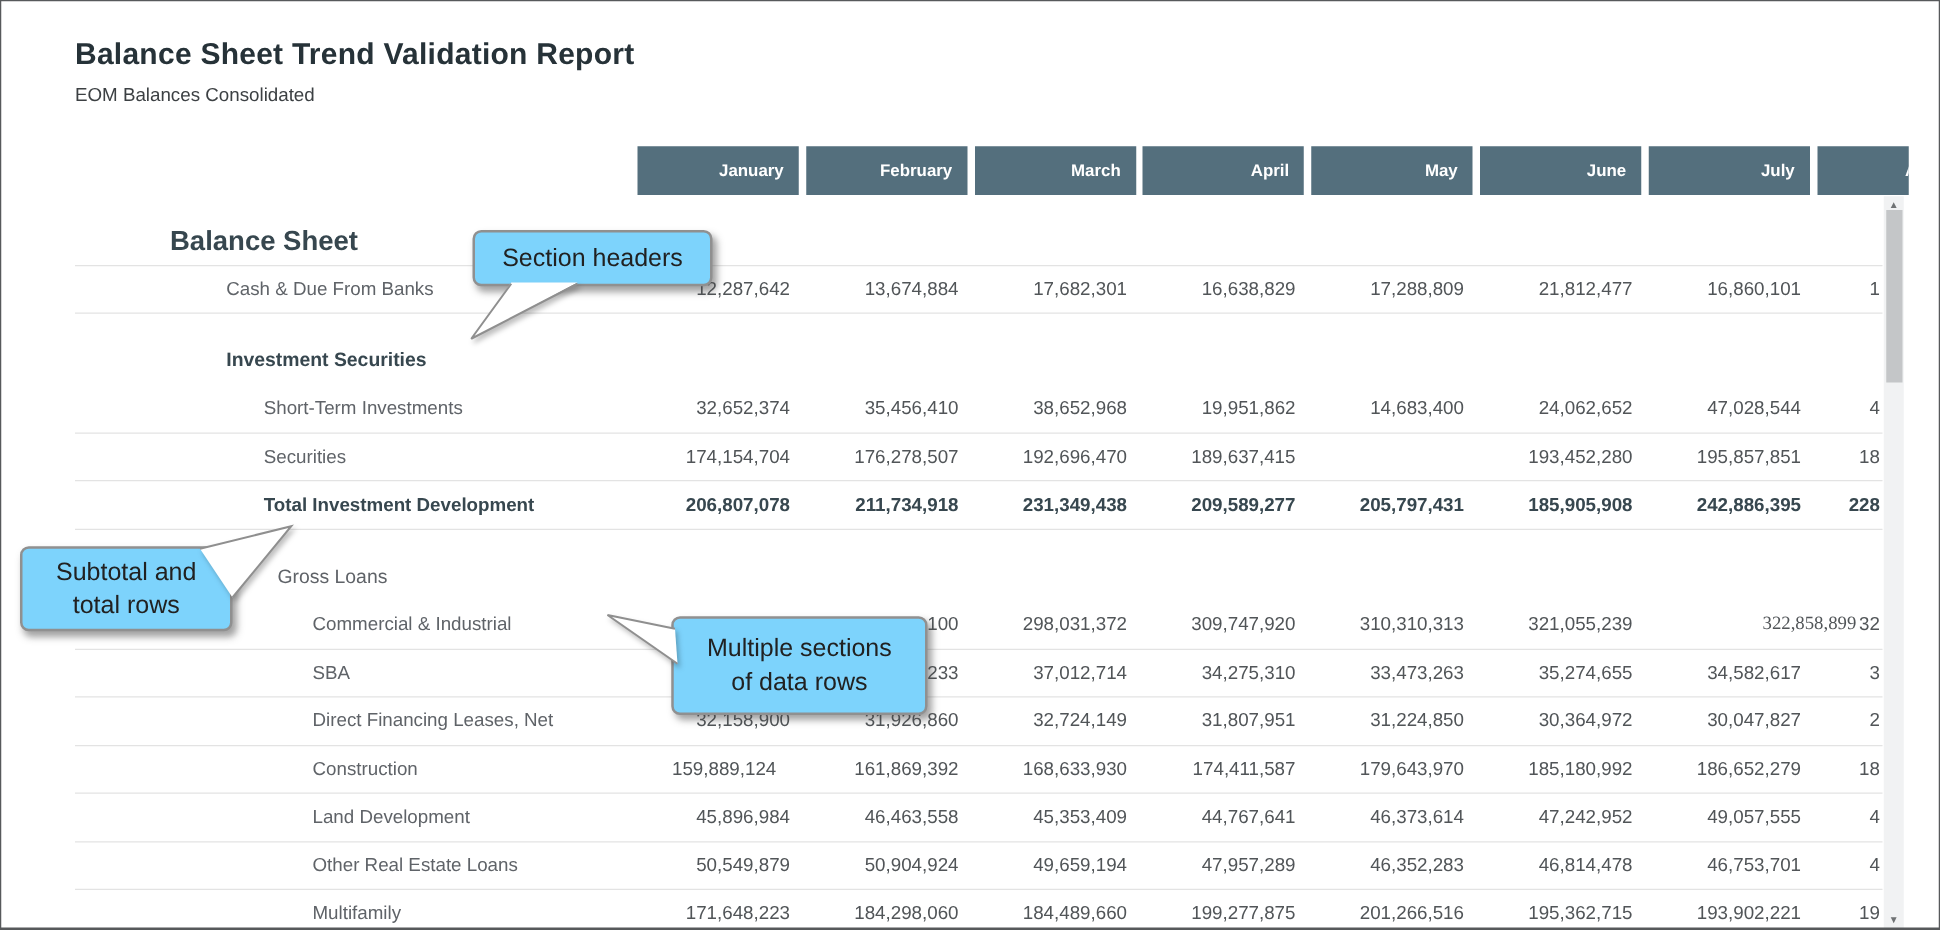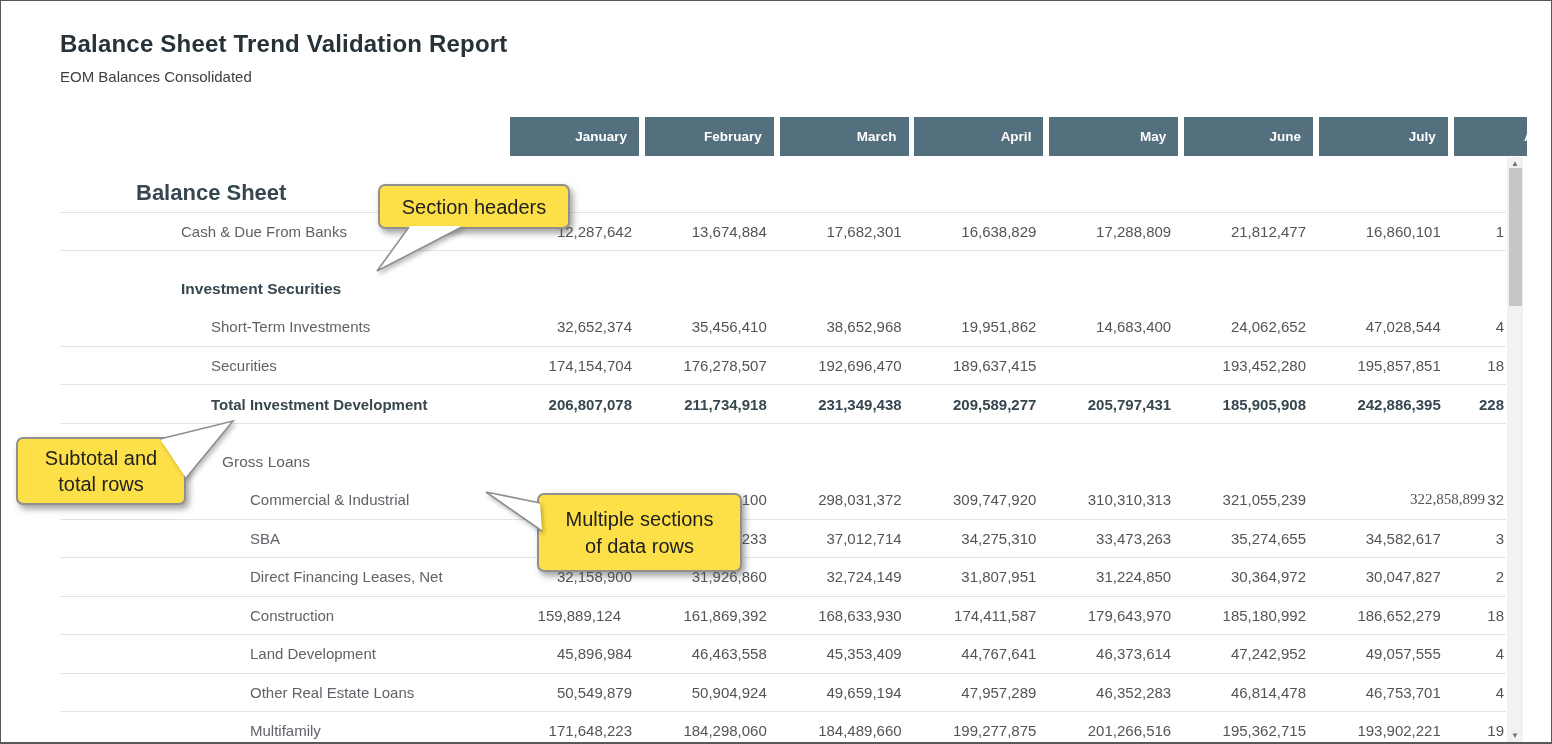--- a/index.html
+++ b/index.html
@@ -40,21 +40,21 @@
   .cell.last{padding-right:2px;}
 
   
   .vscroll{position:absolute;left:1507px;top:157px;width:16px;height:586px;background:#f1f2f3;z-index:20;}
   .vscroll .thumb{position:absolute;left:1.5px;width:13px;top:11px;height:138px;background:#c4c6c8;}
   .sarrow{position:absolute;left:0;width:16px;height:11px;font-size:8px;line-height:11px;text-align:center;color:#6f7274;cursor:default;}
   .sarrow.up{top:1px;} .sarrow.down{bottom:2px;}
 
   
   .callout{
-    position:absolute;background:#fde047;border:2px solid #909090;border-radius:7px;
+    position:absolute;background:#7dd3fc;border:2px solid #909090;border-radius:7px;
     box-shadow:3px 4px 6px rgba(70,70,70,.5);z-index:30;color:#212121;
     display:flex;flex-direction:column;justify-content:center;text-align:center;
     font-size:20px;line-height:26px;box-sizing:border-box;
   }
   #callout-section-headers{left:378px;top:184px;width:192px;height:45px;line-height:22px;}
   #callout-subtotal-total{left:16px;top:437px;width:170px;height:68px;}
   #callout-data-rows{left:537px;top:493px;width:205px;height:79px;line-height:27px;}
 
   .tails{position:absolute;inset:0;z-index:31;pointer-events:none;filter:drop-shadow(2px 3px 2px rgba(0,0,0,.25));}
 </style>

